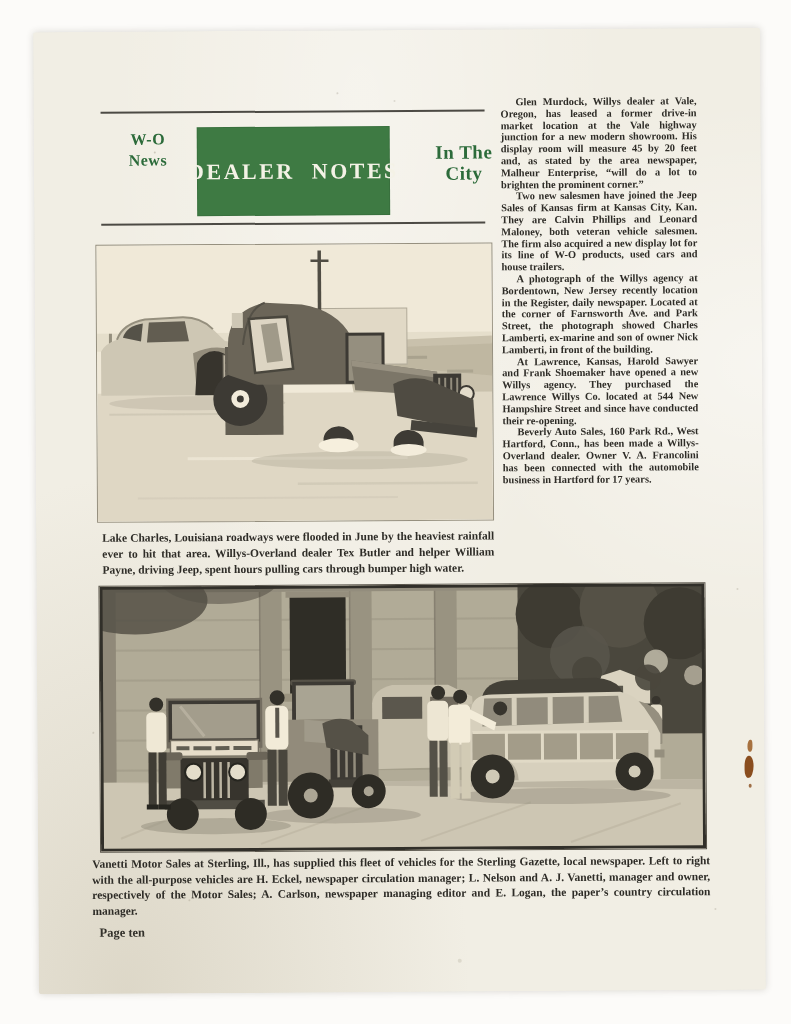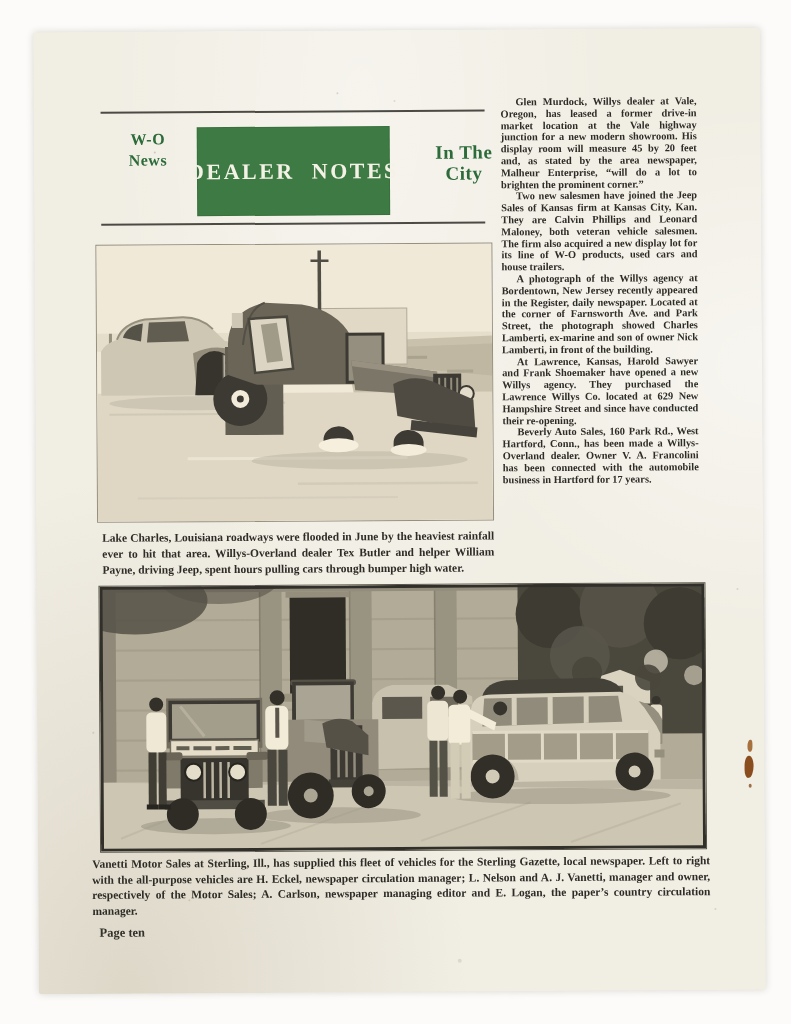--- a/index.html
+++ b/index.html
@@ -97,22 +97,22 @@
   <div class="field-label">
     <div>In The</div>
     <div>City</div>
   </div>
 
   <div class="rule rule-bottom"></div>
 
   <div class="news-column">
     <p>Glen Murdock, Willys dealer at Vale, Oregon, has leased a former drive-in market location at the Vale highway junction for a new modern showroom. His display room will measure 45 by 20 feet and, as stated by the area newspaper, Malheur Enterprise, “will do a lot to brighten the prominent corner.”</p>
     <p>Two new salesmen have joined the Jeep Sales of Kansas firm at Kansas City, Kan. They are Calvin Phillips and Leonard Maloney, both veteran vehicle salesmen. The firm also acquired a new display lot for its line of W-O products, used cars and house trailers.</p>
-    <p>A photograph of the Willys agency at Bordentown, New Jersey recently appeared in the Register, daily newspaper. Located at the corner of Farnsworth Ave. and Park Street, the photograph showed Charles Lamberti, ex-marine and son of owner Nick Lamberti, in front of the building.</p>
-    <p>At Lawrence, Kansas, Harold Sawyer and Frank Shoemaker have opened a new Willys agency. They purchased the Lawrence Willys Co. located at 629 New Hampshire Street and since have conducted their re-opening.</p>
+    <p>A photograph of the Willys agency at Bordentown, New Jersey recently location in the Register, daily newspaper. Located at the corner of Farnsworth Ave. and Park Street, the photograph showed Charles Lamberti, ex-marine and son of owner Nick Lamberti, in front of the building.</p>
+    <p>At Lawrence, Kansas, Harold Sawyer and Frank Shoemaker have opened a new Willys agency. They purchased the Lawrence Willys Co. located at 544 New Hampshire Street and since have conducted their re-opening.</p>
     <p>Beverly Auto Sales, 160 Park Rd., West Hartford, Conn., has been made a Willys-Overland dealer. Owner V. A. Francolini has been connected with the automobile business in Hartford for 17 years.</p>
   </div>
 
   <div class="photo photo-flood">
     <svg viewBox="0 0 395 276" preserveAspectRatio="none">
       <rect width="395" height="276" fill="#e8e5da"></rect>
       <rect y="88" width="395" height="18" fill="#d9d5c8" opacity=".7"></rect>
       <g>
         <path d="M246,98 L395,92 L395,188 L258,156 Z" fill="#c2bdac"></path>
         <path d="M270,104 L395,100 L395,132 L280,121 Z" fill="#b1ac99" opacity=".6"></path>

